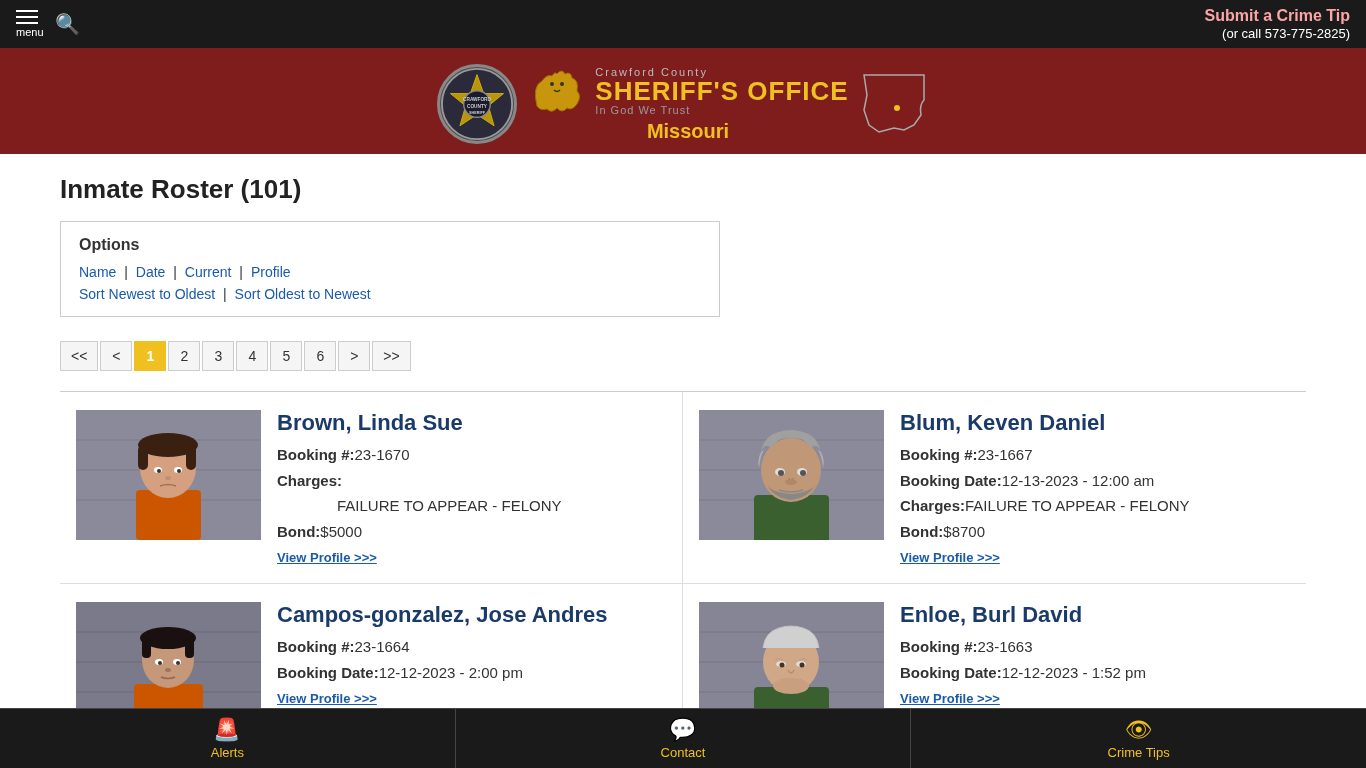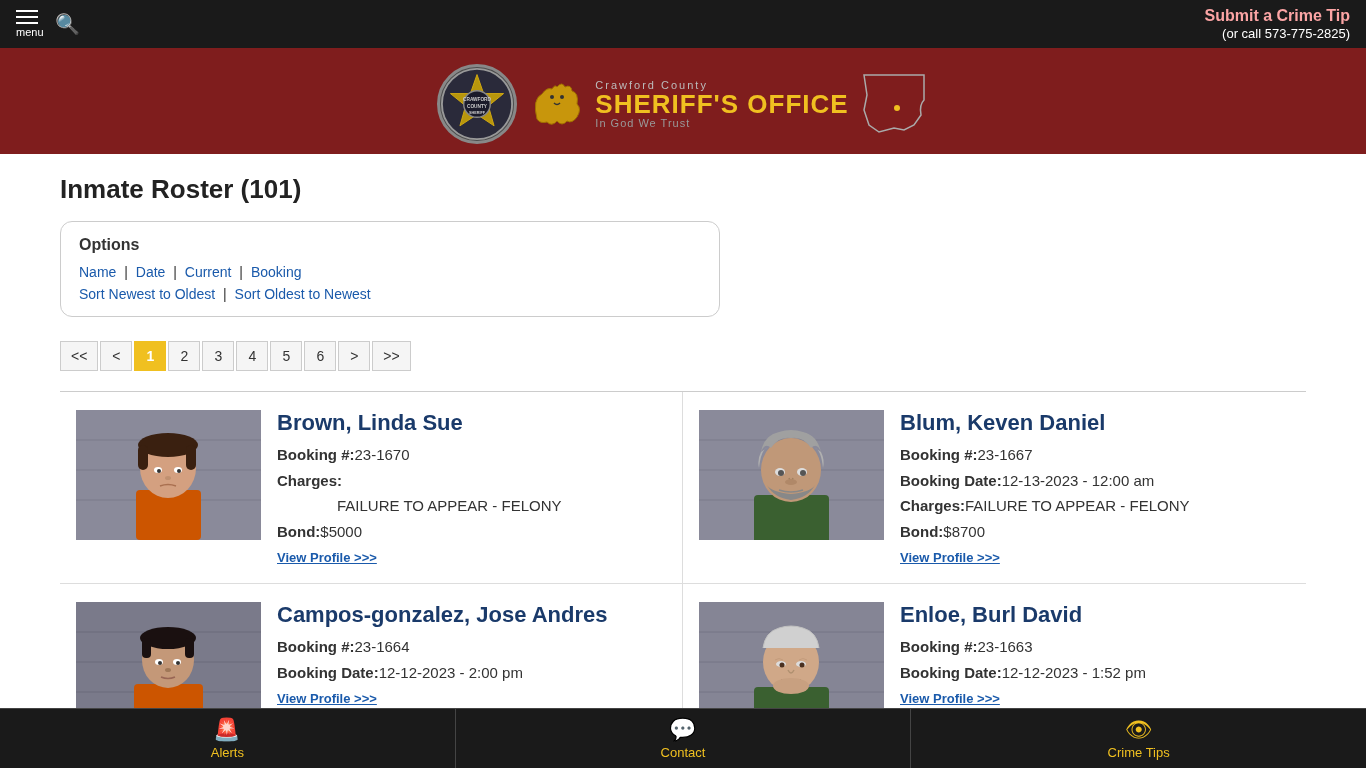--- a/index.html
+++ b/index.html
@@ -92,21 +92,21 @@
     .page-title {
       font-size: 26px;
       font-weight: bold;
       color: #222;
       margin-bottom: 16px;
     }
 
     
     .options-box {
       border: 1px solid #ccc;
-      border-radius: 12px;
+      border-radius: 0;
       padding: 14px 18px;
       margin-bottom: 24px;
       max-width: 660px;
     }
     .options-title {
       font-size: 16px;
       font-weight: bold;
       margin-bottom: 10px;
     }
     .options-links a {
@@ -297,20 +297,21 @@
         <circle cx="25" cy="18" r="2" fill="#333"></circle>
         <circle cx="35" cy="18" r="2" fill="#333"></circle>
         <path d="M27,24 Q30,27 33,24" stroke="#333" stroke-width="1.5" fill="none"></path>
       </svg>
       <div>
         <div style="color:#bbb;font-size:11px;letter-spacing:2px;">Crawford County</div>
         <div style="color:#f0c020;font-size:26px;font-weight:bold;letter-spacing:1px;line-height:1;">SHERIFF'S OFFICE</div>
         <div style="color:#999;font-size:11px;letter-spacing:1px;">In God We Trust</div>
       </div>
     </div>
+    <div style="color:#f0c020;font-size:20px;font-weight:bold;text-align:center;width:100%;margin-top:4px;">Missouri</div>
   </div>
 
   <div>
     <svg width="70" height="65" viewBox="0 0 70 65">
       <path d="M5,5 L65,5 L65,30 Q60,35 62,45 L55,55 L45,60 L35,58 L20,62 L10,55 L5,40 L8,25 Z" fill="none" stroke="#aaa" stroke-width="1.5"></path>
       <circle cx="38" cy="38" r="3" fill="#f0c020"></circle>
     </svg>
   </div>
 </div>
 
@@ -320,21 +321,21 @@
 
   <div class="options-box">
     <div class="options-title">Options</div>
     <div class="options-row1 options-links">
       <a href="#">Name</a>
       <span class="sep">|</span>
       <a href="#">Date</a>
       <span class="sep">|</span>
       <a href="#">Current</a>
       <span class="sep">|</span>
-      <a href="#">Booking</a>
+      <a href="#">Profile</a>
     </div>
     <div class="options-row2 options-links">
       <a href="#">Sort Newest to Oldest</a>
       <span class="sep">|</span>
       <a href="#">Sort Oldest to Newest</a>
     </div>
   </div>
 
   <div class="pagination">
     <a class="page-btn">&lt;&lt;</a>

